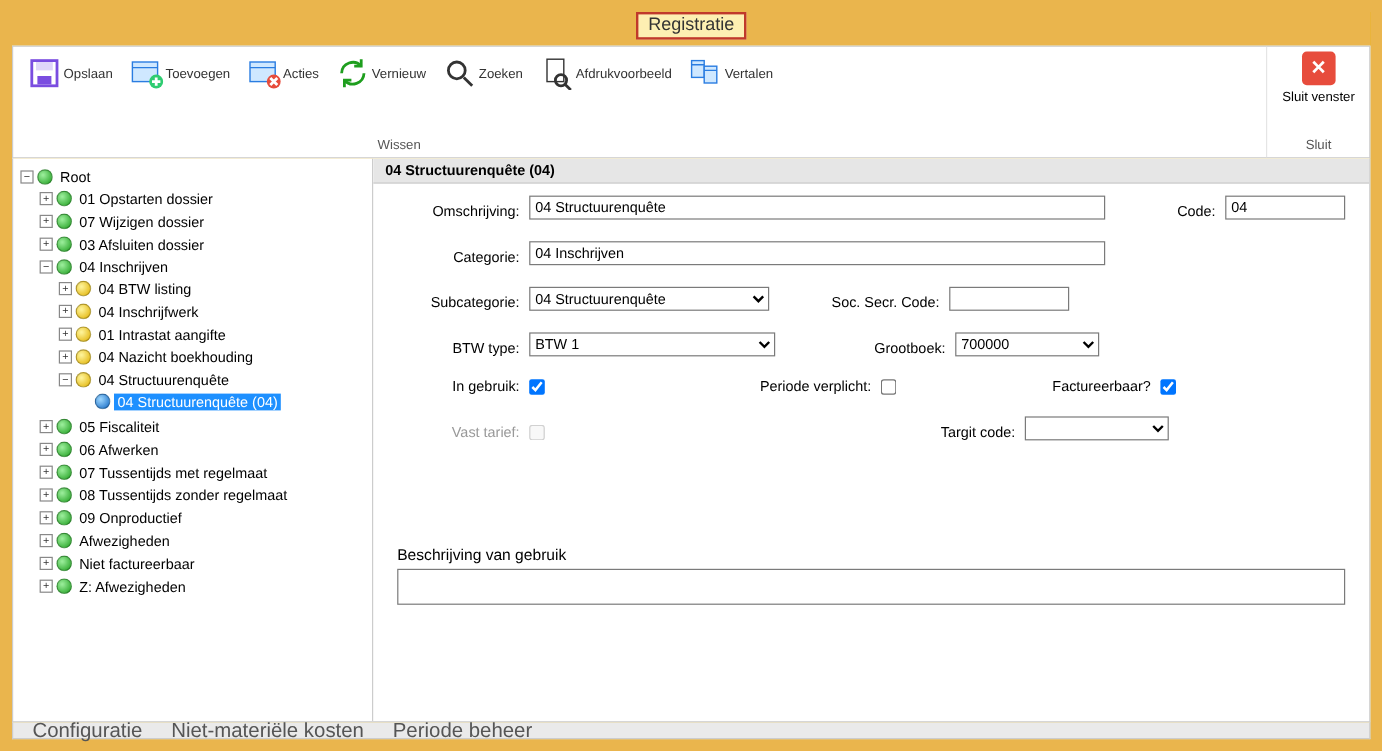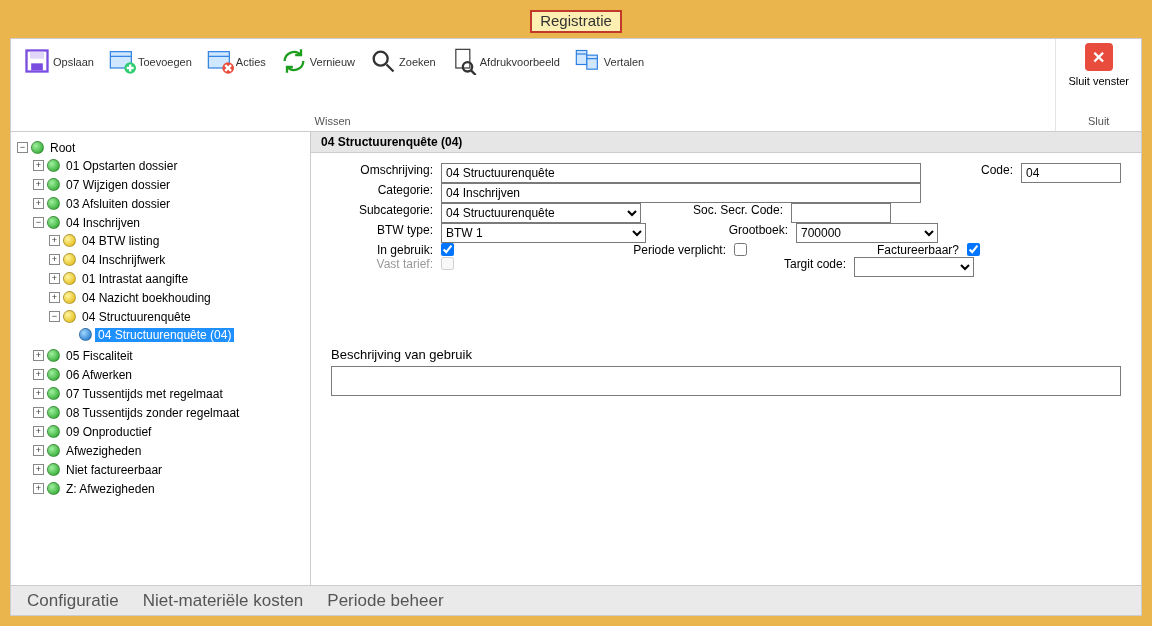--- a/index.html
+++ b/index.html
@@ -29,35 +29,35 @@
 .dot { width: 13px; height: 13px; border-radius: 50%; display: inline-block; border: 1px solid rgba(0,0,0,0.25); }
 .dot.green { background: radial-gradient(circle at 35% 35%, #9ff09f, #1e9e1e); }
 .dot.yellow { background: radial-gradient(circle at 35% 35%, #fff6a0, #e0b000); }
 .dot.blue { background: radial-gradient(circle at 35% 35%, #a0d8ff, #1168c4); }
 .tlabel { padding: 0 3px; }
 .selected .tlabel { background: #1e90ff; color: #fff; }
 
 .main { flex: 1; display: flex; flex-direction: column; overflow: auto; }
 .main-header { background: #e6e6e6; border-bottom: 1px solid #ccc; padding: 3px 10px; font-weight: bold; font-size: 12px; }
 .form { padding: 10px 20px 10px 10px; }
-.row { display: flex; align-items: flex-start; }
+.row { display: flex; align-items: flex-end; margin-bottom: 18px; }
 .lbl { width: 120px; text-align: right; padding-right: 8px; font-size: 12px; color: #000; }
 .lbl.dis { color: #999; }
 .inp { border: 1px solid #7a7a7a; height: 20px; padding: 1px 4px; font-size: 12px; background: #fff; }
 .inp.wide { width: 480px; }
 .inp.sm { width: 100px; }
 .sel { border: 1px solid #7a7a7a; height: 20px; font-size: 12px; background: #fff; }
 .chk { width: 13px; height: 13px; }
 .gap { width: 40px; }
 .lbl2 { width: 150px; text-align: right; padding-right: 8px; }
 .lbl3 { width: 120px; text-align: right; padding-right: 8px; }
 .section-label { margin: 60px 0 4px 20px; font-size: 13px; }
 .desc-box { margin: 0 20px 0 20px; border: 1px solid #7a7a7a; height: 30px; background: #fff; }
 
-.tabs { height: 30px; background: #eaeaea; border: 1px solid #ccc; border-top: none; display: flex; align-items: center; padding: 0 4px; gap: 0; font-size: 17px; color: #555; }
+.tabs { height: 14px; background: #eaeaea; border: 1px solid #ccc; border-top: none; display: flex; align-items: center; padding: 0 4px; gap: 0; font-size: 17px; color: #555; }
 .tab { padding: 2px 12px; cursor: pointer; font-weight: 300; }
 .tab.highlight { border: 2px solid #c0392b; color: #0066cc; }
 </style>
 </head>
 <body>
 
 <div class="outer">
   <div class="titlebar">
     <span class="title-chip">Registratie</span>
   </div>
@@ -312,21 +312,21 @@
         <div class="row">
           <span class="lbl">Subcategorie:</span>
           <select class="sel" style="width:200px"><option>04 Structuurenquête</option></select>
           <span class="lbl2">Soc. Secr. Code:</span>
           <input class="inp sm" value="" style="">
         </div>
         <div class="row">
           <span class="lbl">BTW type:</span>
           <select class="sel" style="width:205px"><option>BTW 1</option></select>
           <span class="lbl2">Grootboek:</span>
-          <select class="sel" style="width:142px"><option>700000</option></select>
+          <select class="sel" style="width:120px"><option>700000</option></select>
         </div>
         <div class="row">
           <span class="lbl">In gebruik:</span>
           <input type="checkbox" class="chk" checked="" style="">
           <span style="width:130px"></span>
           <span class="lbl2">Periode verplicht:</span>
           <input type="checkbox" class="chk" style="">
           <span style="width:100px"></span>
           <span class="lbl3">Factureerbaar?</span>
           <input type="checkbox" class="chk" checked="" style="">

